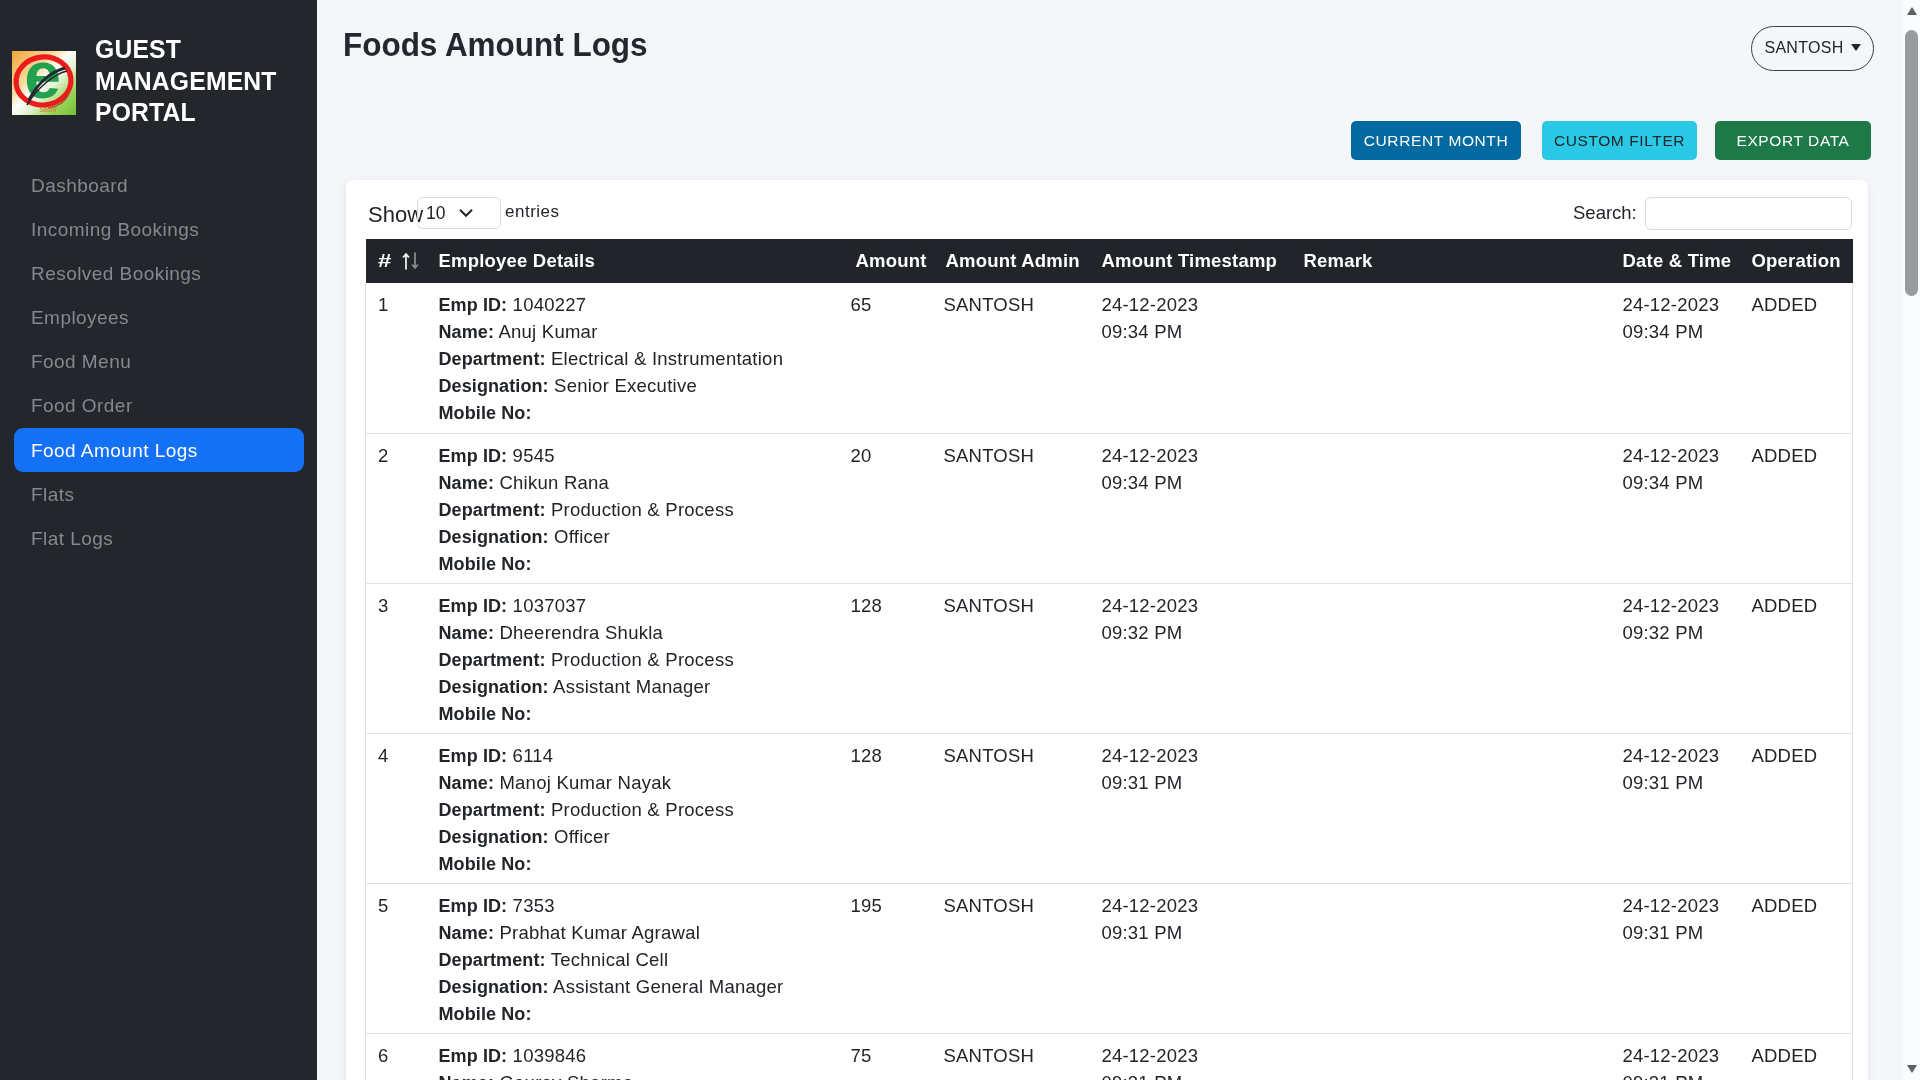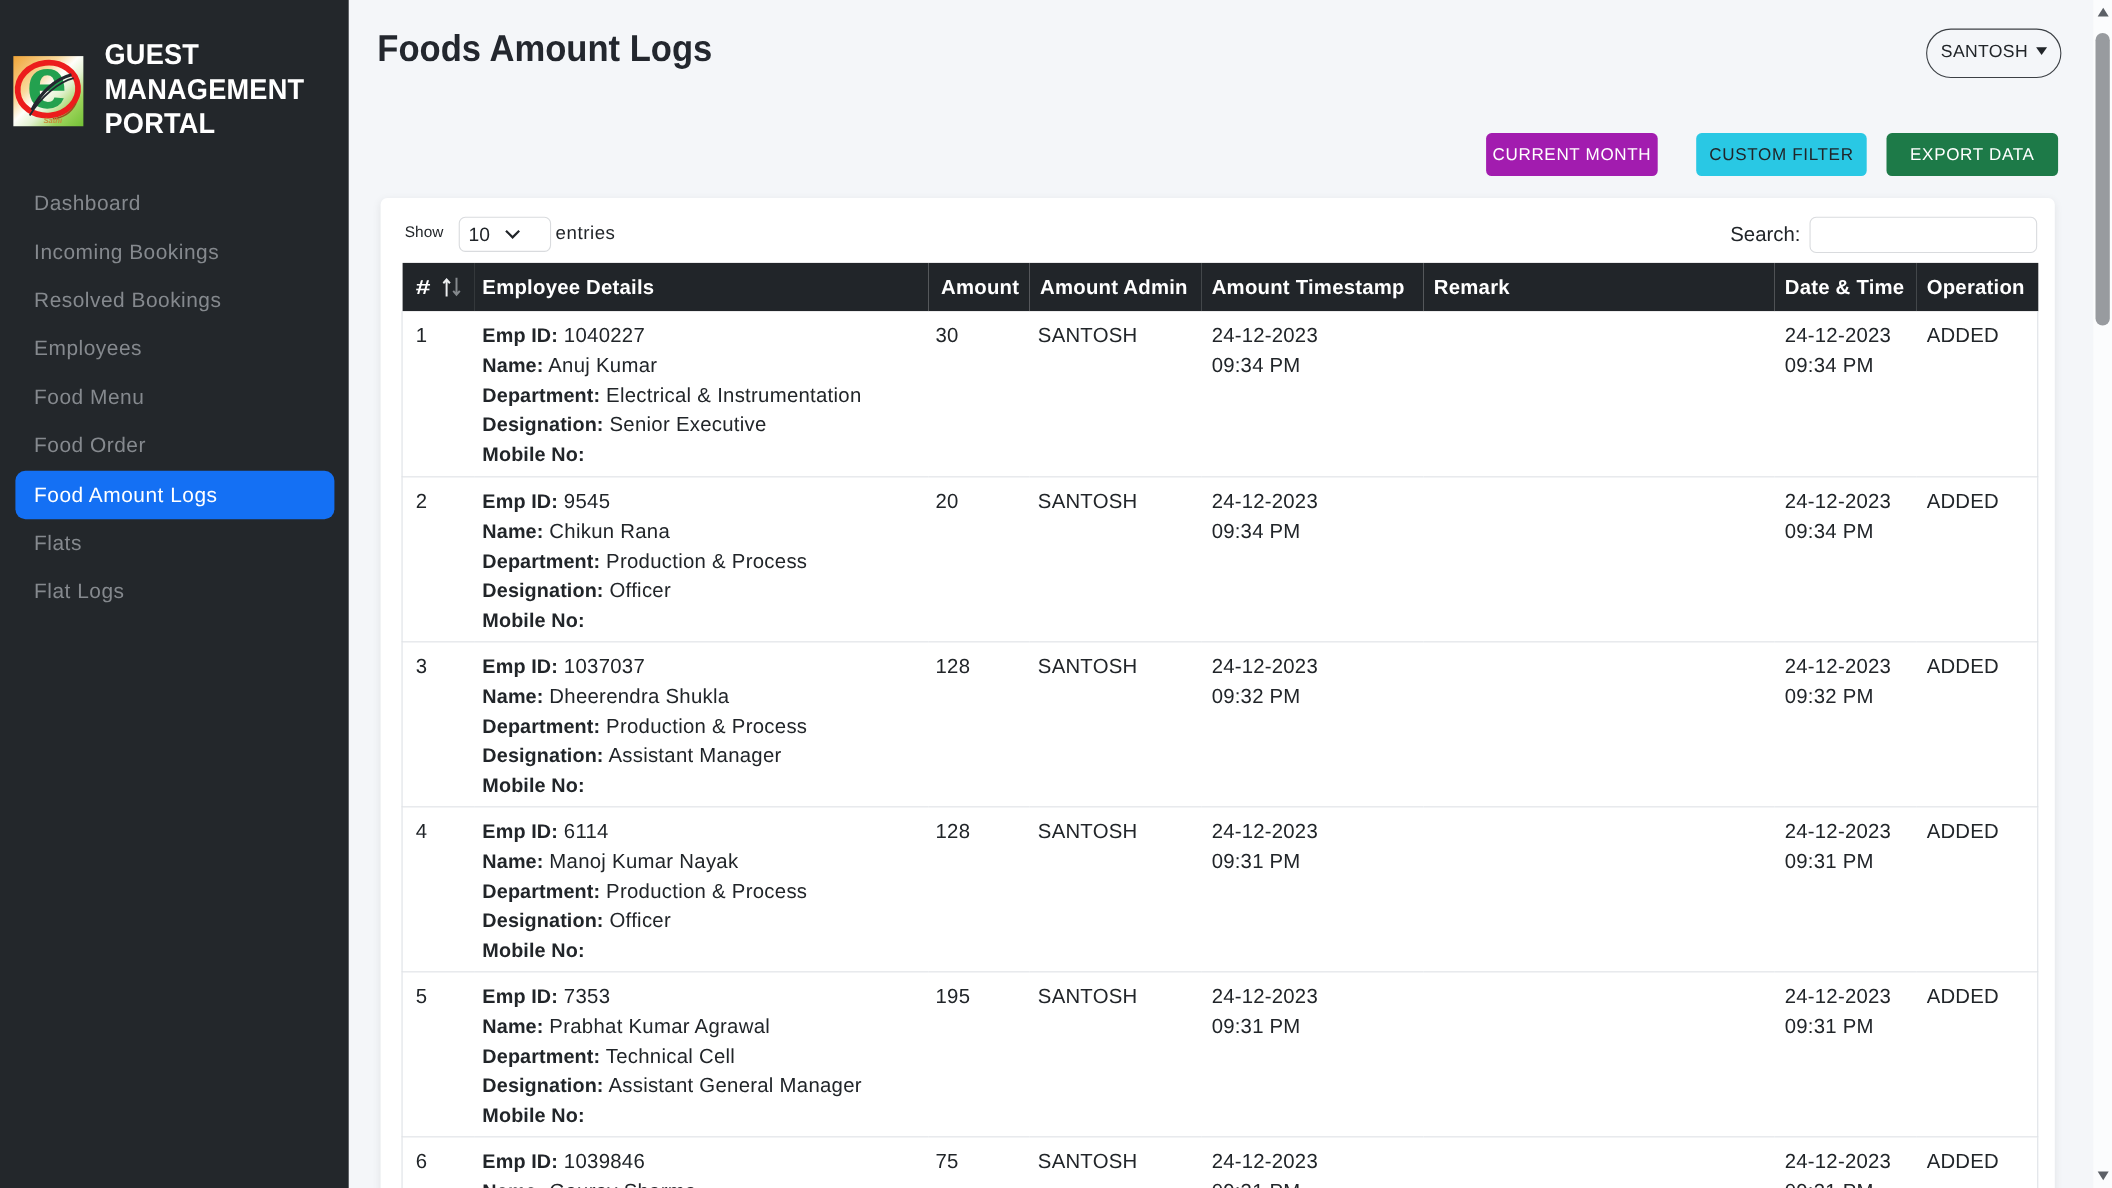--- a/index.html
+++ b/index.html
@@ -16,27 +16,27 @@
 .menu-item.active::before { content:""; position:absolute; left:14px; top:0; width:290px; height:44px; background:#1470f4; border-radius:9px; z-index:0; }
 .menu-item.active span { position:relative; z-index:1; }
 
 
 .page-title { position:absolute; left:343px; top:25px; font-size:34px; font-weight:700; color:#23272e; letter-spacing:0; transform:scaleX(0.925); transform-origin:left top; white-space:nowrap; }
 .user-pill { position:absolute; left:1751px; top:26px; width:123px; height:45px; border:1.8px solid #3c4045; border-radius:23px; background:#f4f6f9; font-size:16px; font-weight:500; color:#212529; text-align:center; line-height:41px; letter-spacing:0.3px; }
 .user-pill .caret { display:inline-block; margin-left:7px; vertical-align:middle; margin-top:-3px; width:0; height:0; border-left:5.5px solid transparent; border-right:5.5px solid transparent; border-top:7px solid #212529; }
 
 
 .btn { position:absolute; top:121px; height:39px; border-radius:5px; font-size:15.5px; font-weight:500; letter-spacing:0.6px; text-align:center; line-height:39px; color:#fff; }
-.btn-blue { left:1351px; width:156px; background:#a21caf; }
+.btn-blue { left:1351px; width:170px; background:#0369a1; }
 .btn-cyan { left:1542px; width:155px; background:#29c8e4; color:#212529; }
 .btn-green { left:1715px; width:156px; background:#1d7a48; }
 
 
 .card { position:absolute; left:346px; top:180px; width:1522px; height:1000px; background:#fff; border-radius:6px; box-shadow:0 2px 8px rgba(0,0,0,0.08); }
-.show-label { position:absolute; left:22px; top:22px; font-size:14px; }
+.show-label { position:absolute; left:22px; top:22px; font-size:22px; }
 .len-select { position:absolute; left:71px; top:17px; width:84px; height:32px; border:1px solid #d9dbde; border-radius:6px; }
 .len-select .val { position:absolute; left:8px; top:5px; font-size:17.5px; }
 .len-select .chev { position:absolute; left:40px; top:9px; width:16px; height:12px; }
 .entries-label { position:absolute; left:159px; top:22px; font-size:17px; letter-spacing:0.5px; }
 .search-label { position:absolute; left:1227px; top:22px; font-size:18.5px; }
 .search-input { position:absolute; left:1299px; top:17px; width:207px; height:33px; border:1px solid #d9dbde; border-radius:6px; background:#fff; }
 
 
 table.dt { position:absolute; left:19px; top:59px; width:1487px; border-collapse:collapse; table-layout:fixed; }
 table.dt col.c1{width:65px} table.dt col.c2{width:413px} table.dt col.c3{width:92px}
@@ -141,21 +141,21 @@
         <th>Amount Timestamp</th>
         <th>Remark</th>
         <th>Date &amp; Time</th>
         <th>Operation</th>
       </tr>
     </thead>
     <tbody>
       <tr>
         <td class="td1">1</td>
         <td class="td2"><b>Emp ID:</b> 1040227<br><b>Name:</b> Anuj Kumar<br><b>Department:</b> Electrical &amp; Instrumentation<br><b>Designation:</b> Senior Executive<br><b>Mobile No:</b></td>
-        <td class="td3">30</td>
+        <td class="td3">65</td>
         <td>SANTOSH</td>
         <td>24-12-2023<br>09:34 PM</td>
         <td></td>
         <td>24-12-2023<br>09:34 PM</td>
         <td class="td8">ADDED</td>
       </tr>
       <tr>
         <td class="td1">2</td>
         <td class="td2"><b>Emp ID:</b> 9545<br><b>Name:</b> Chikun Rana<br><b>Department:</b> Production &amp; Process<br><b>Designation:</b> Officer<br><b>Mobile No:</b></td>
         <td class="td3">20</td>

